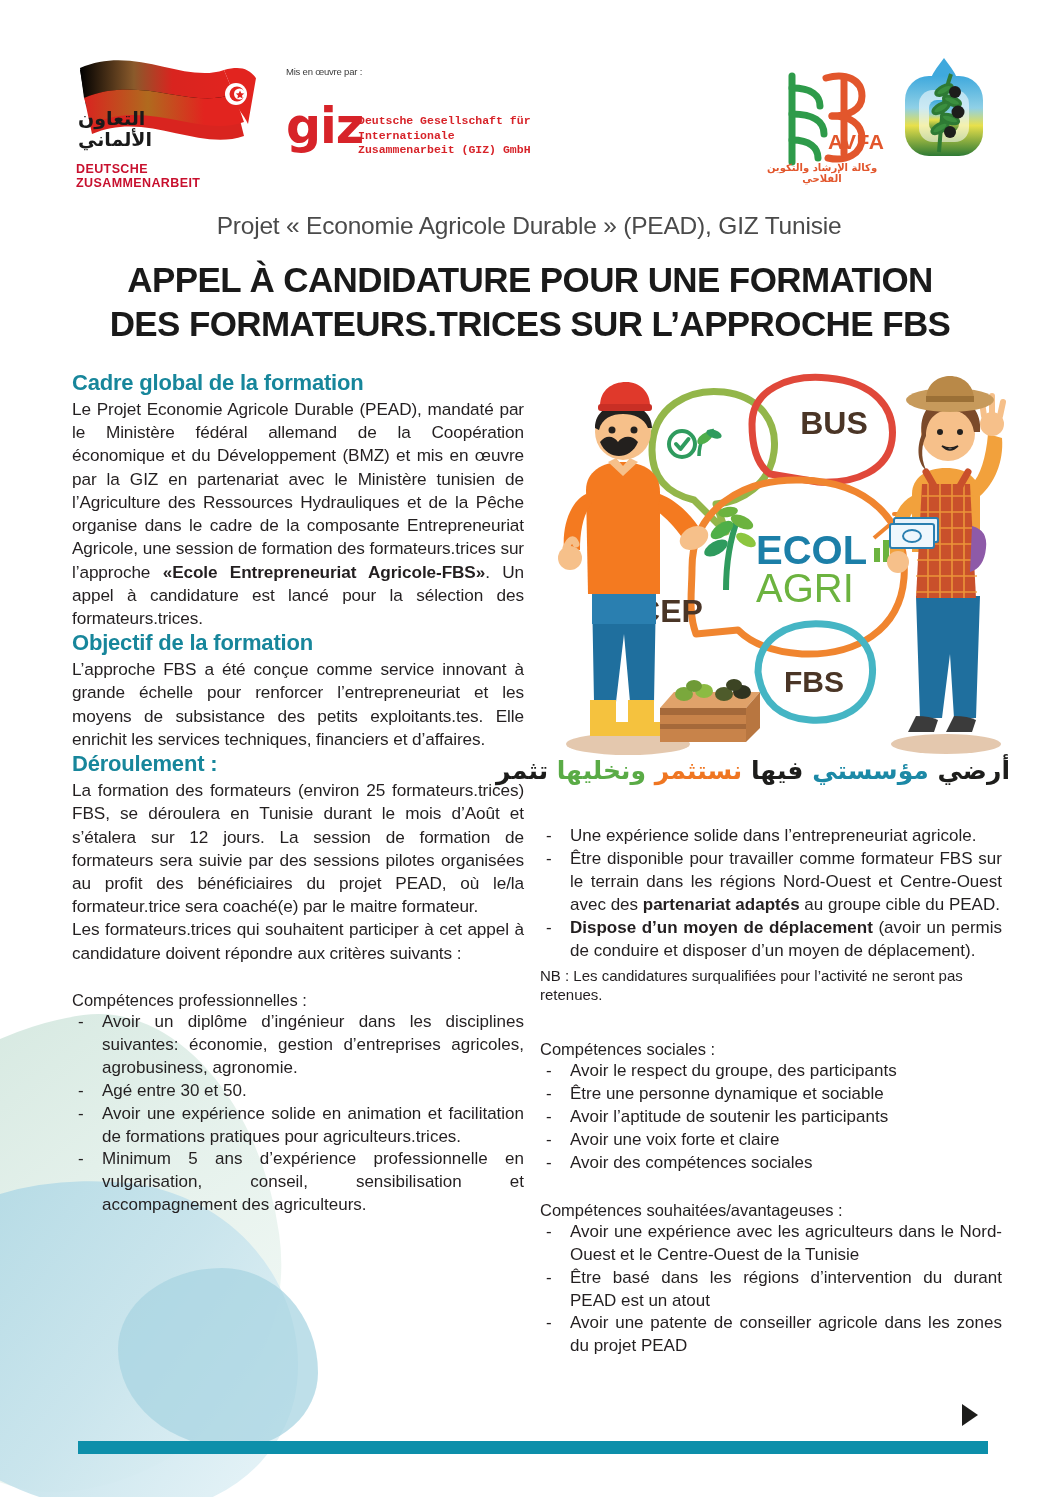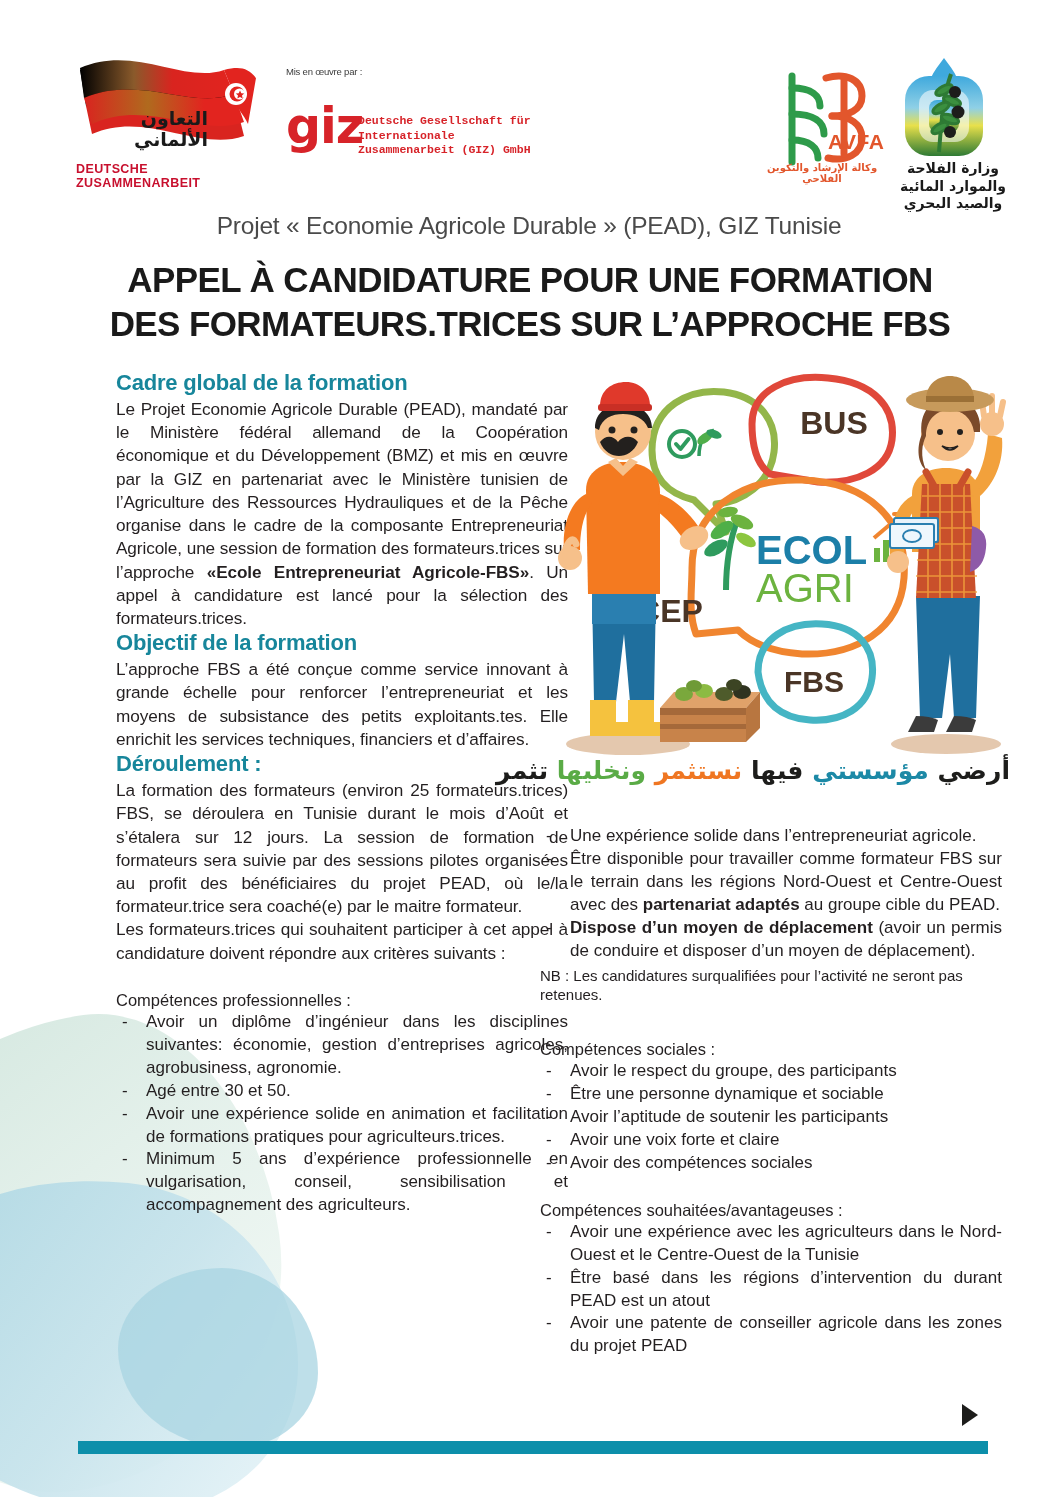--- a/index.html
+++ b/index.html
@@ -64,21 +64,21 @@
   .logo-germany {
     position: absolute;
     left: 72px; top: 48px;
     width: 200px; height: 140px;
   }
   .flag-svg { display:block; }
   .gc-ar {
     position: absolute;
     left: 78px; top: 108px;
     width: 130px;
-    text-align: right;
+    text-align: left;
     font-family: "DejaVu Sans", sans-serif;
     font-size: 19px;
     line-height: 1.12;
     color: #1a1a1a;
     direction: rtl;
     font-weight: 600;
   }
   .gc-de {
     position: absolute;
     left: 76px; top: 162px;
@@ -184,21 +184,20 @@
     line-height: 1.25;
     color: #1a1a1a;
     letter-spacing: -0.6px;
   }
 
   
   .col-left {
     position: absolute;
     left: 72px; top: 370px;
     width: 452px;
-    margin-left: 44px;
   }
   .col-right-top {
     position: absolute;
     left: 540px; top: 825px;
     width: 462px;
   }
   .col-right-bottom {
     position: absolute;
     left: 540px; top: 1040px;
     width: 462px;
@@ -388,21 +387,20 @@
           <ellipse cx="57" cy="45" rx="9" ry="4" transform="rotate(22 57 45)"></ellipse>
           <ellipse cx="46" cy="52" rx="9" ry="4" transform="rotate(-30 46 52)"></ellipse>
           <ellipse cx="55" cy="63" rx="9" ry="4" transform="rotate(20 55 63)"></ellipse>
           <ellipse cx="45" cy="72" rx="9" ry="4" transform="rotate(-30 45 72)"></ellipse>
         </g>
         <circle cx="60" cy="36" r="6" fill="#1d1d1b"></circle>
         <circle cx="63" cy="56" r="6.5" fill="#1d1d1b"></circle>
         <circle cx="55" cy="76" r="6" fill="#1d1d1b"></circle>
       </svg>
     </div>
-    <div class="ministry-ar">وزارة الفلاحة والموارد المائية والصيد البحري</div>
   </div>
 
   <div class="project-line">Projet « Economie Agricole Durable » (PEAD), GIZ Tunisie</div>
   <div class="main-title">
     <span>APPEL À CANDIDATURE POUR UNE FORMATION</span><br>
     <span>DES FORMATEURS.TRICES SUR L’APPROCHE FBS</span>
   </div>
 
   <div class="col-left">
 

